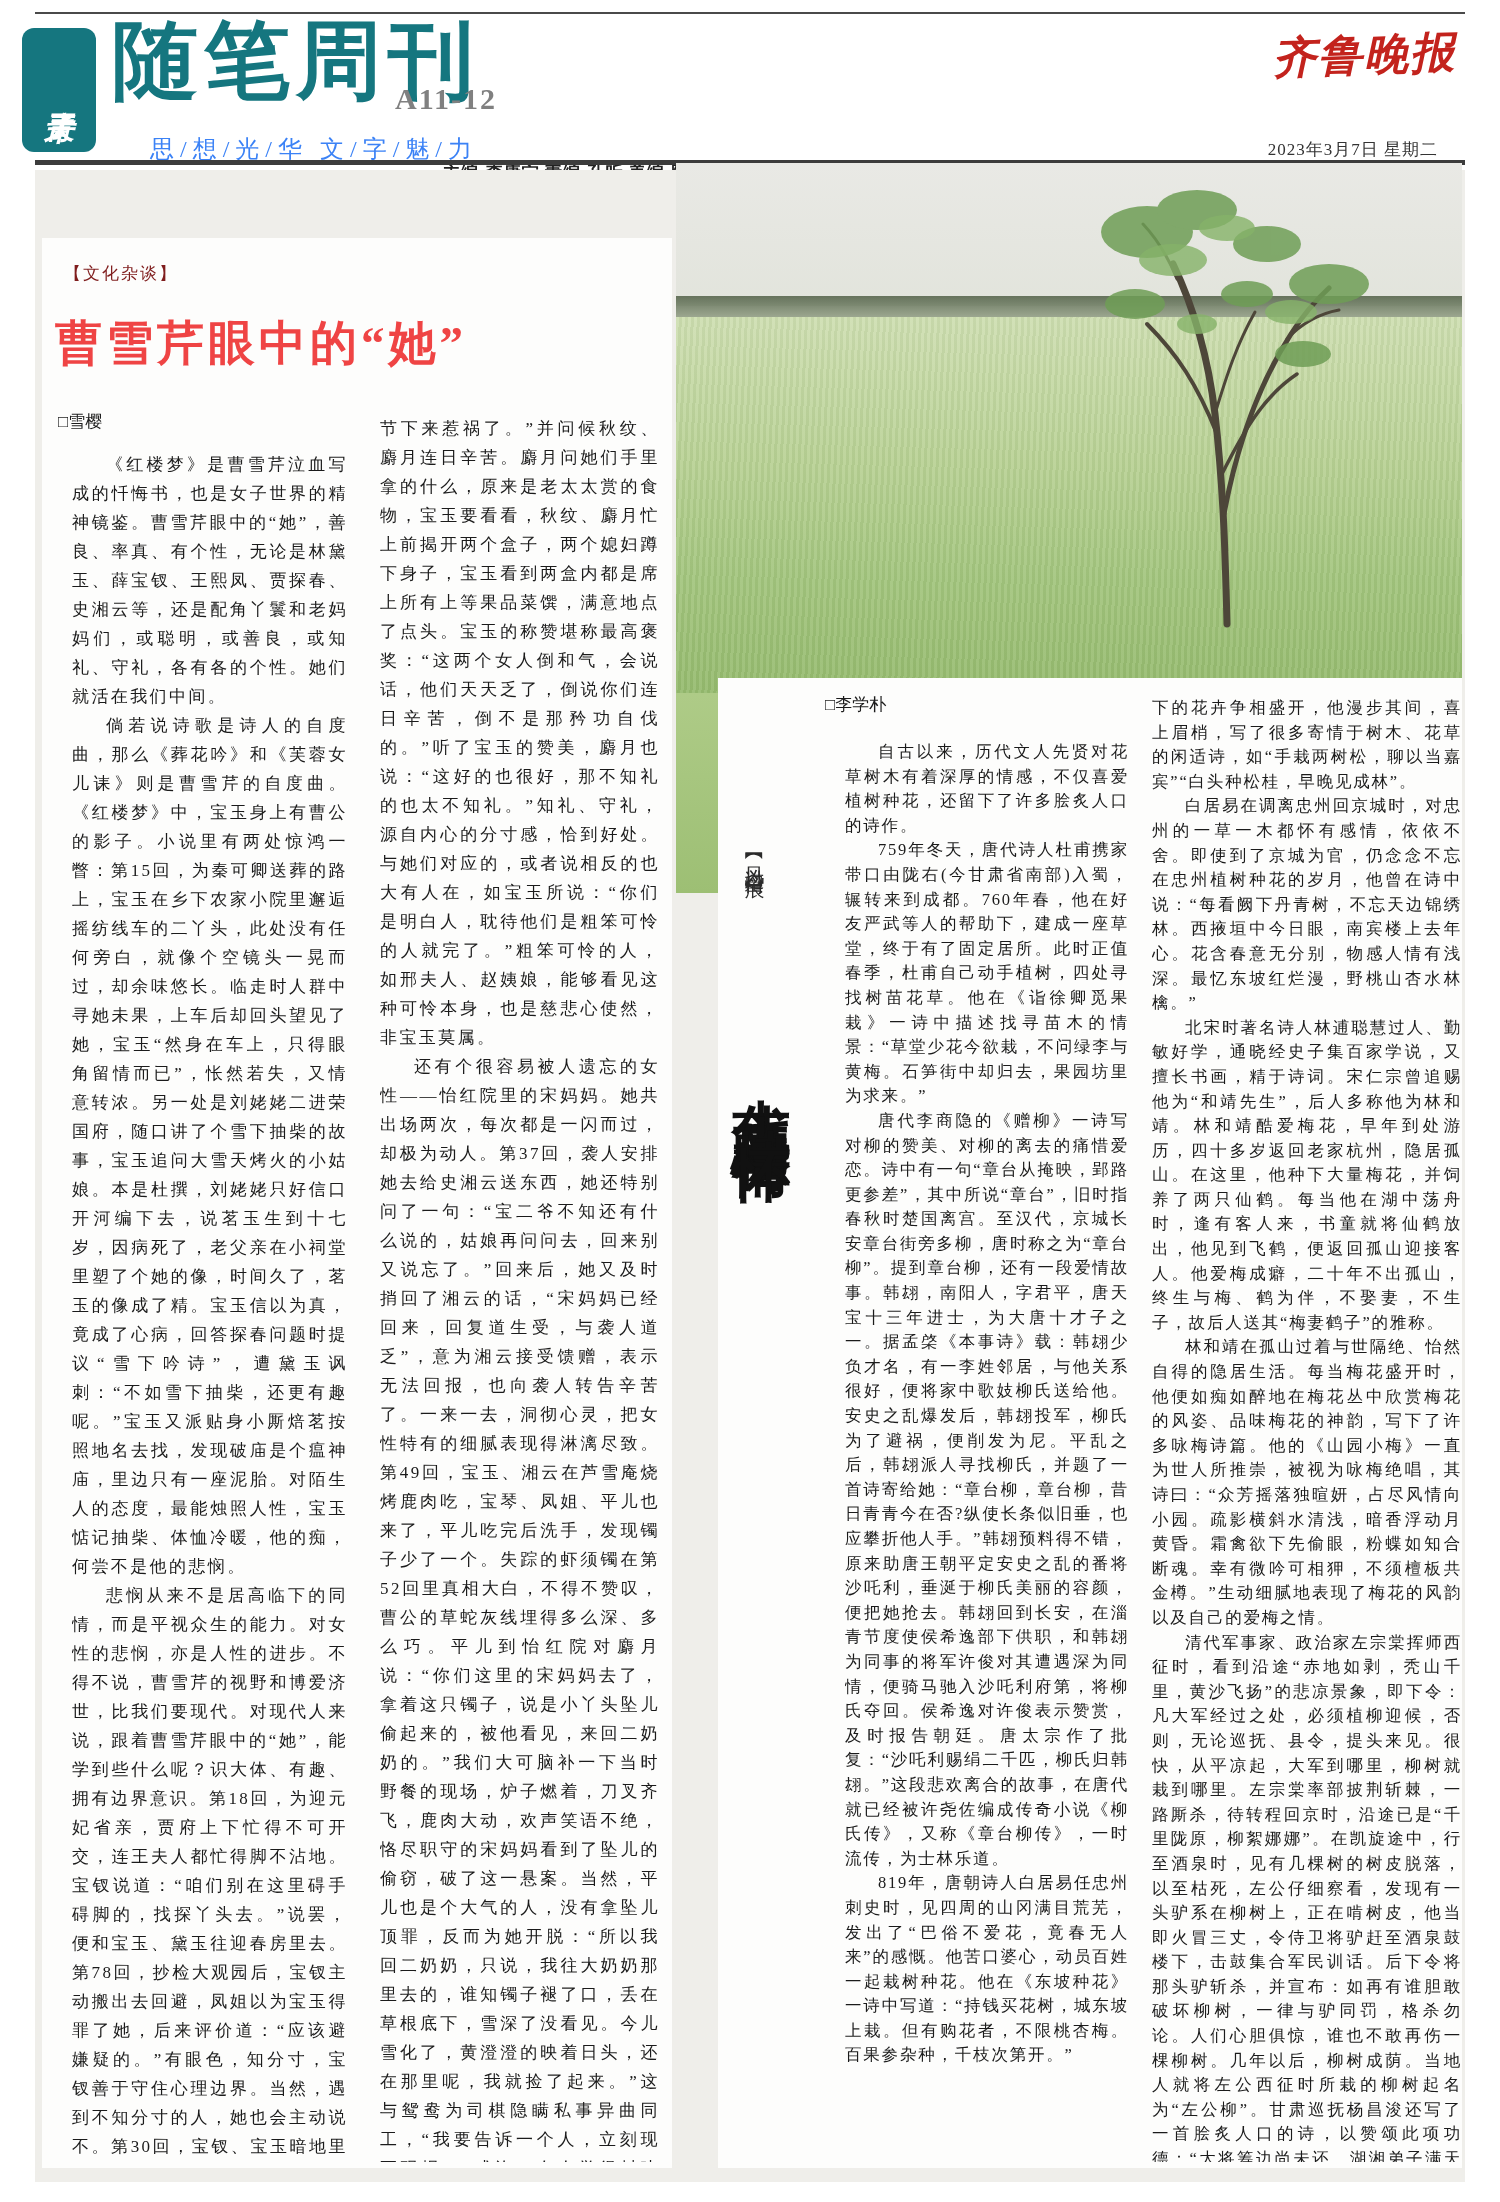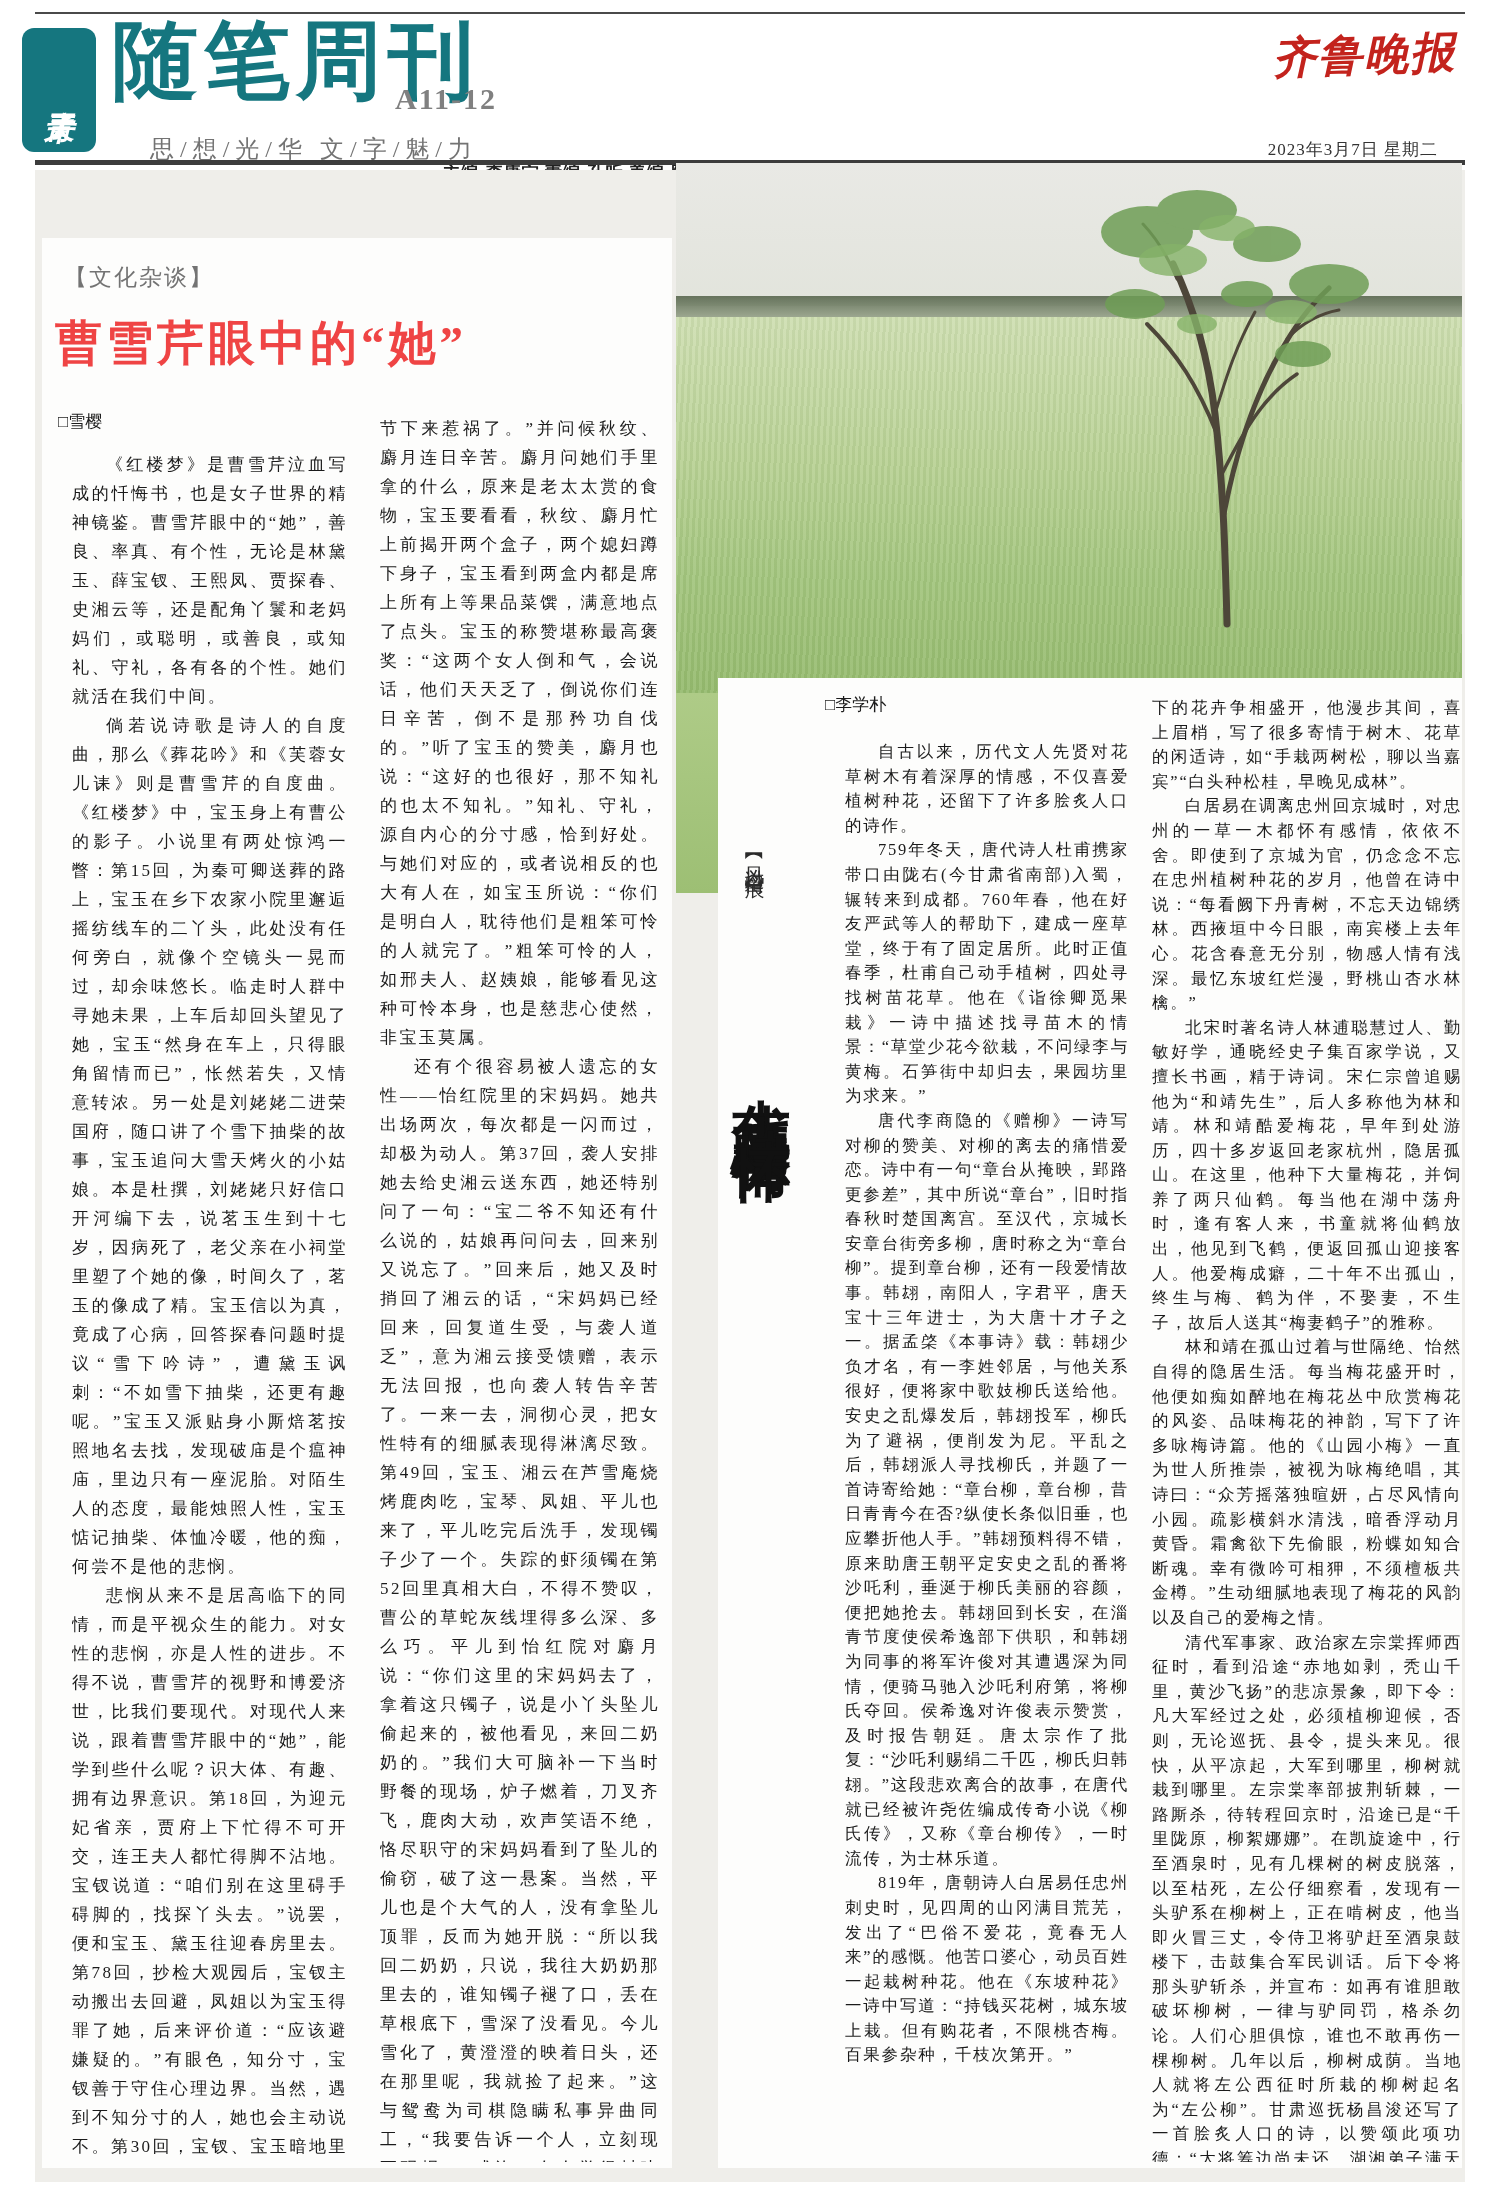--- a/index.html
+++ b/index.html
@@ -8,30 +8,30 @@
   .abs{position:absolute;}
   
   #rule-top{left:35px;top:12px;width:1430px;height:2px;background:#4a4a4a;}
   #rule-header{left:35px;top:160px;width:1430px;height:5px;background:#3c3c3c;}
   #seal{left:22px;top:28px;width:74px;height:124px;background:#15767f;border-radius:12px;
         display:flex;align-items:center;justify-content:center;}
   #seal span{color:#fff;font-weight:bold;font-size:30px;line-height:34px;writing-mode:vertical-rl;
         font-style:italic;letter-spacing:2px;}
   #weekly-title{left:112px;top:18px;font-size:86px;font-weight:bold;color:#15767f;letter-spacing:6px;line-height:1;}
   #page-number{left:395px;top:82px;font-size:30px;color:#808080;font-weight:bold;letter-spacing:2px;}
-  #slogan{left:150px;top:133px;font-size:24px;color:#737373;letter-spacing:6px;}
+  #slogan{left:150px;top:133px;font-size:24px;color:#3b82f6;letter-spacing:6px;}
   #credits{left:443px;top:137px;font-size:17px;color:#222;font-weight:bold;letter-spacing:1px;margin-top:24px;}
   #paper-logo{left:1272px;top:26px;font-size:44px;color:#c3231d;font-weight:bold;font-style:italic;
         letter-spacing:2px;transform:rotate(-2deg);}
   #edition-date{left:1156px;top:138px;width:282px;text-align:right;font-size:17px;color:#333;letter-spacing:1px;}
   
   #backdrop{left:35px;top:170px;width:1430px;height:2012px;background:#efeeea;}
   
   #left-card{left:42px;top:238px;width:630px;height:1930px;background:#fdfdfc;}
-  #section-label{left:64px;top:262px;font-size:23px;color:#737373;letter-spacing:2px;}
+  #section-label{left:64px;top:262px;font-size:17px;color:#7f1d1d;letter-spacing:2px;}
   #left-title{left:55px;top:312px;font-size:47px;font-weight:bold;letter-spacing:4px;color:#ef4444;}
   #left-author{left:58px;top:410px;font-size:17px;color:#1c1c1c;}
   .lcol{font-size:17px;line-height:29px;letter-spacing:2.4px;text-align:justify;overflow:hidden;color:#1b1b1b;}
   #l-col1{left:72px;top:450px;width:276px;height:1712px;}
   #l-col2{left:380px;top:414px;width:280px;height:1748px;}
   
   #photo{left:676px;top:163px;width:786px;height:530px;overflow:hidden;}
   #photo-strip{left:676px;top:693px;width:42px;height:200px;
        background:linear-gradient(#aecb87,#9dbf74);}
   .sky{position:absolute;left:0;top:0;width:100%;height:27%;

